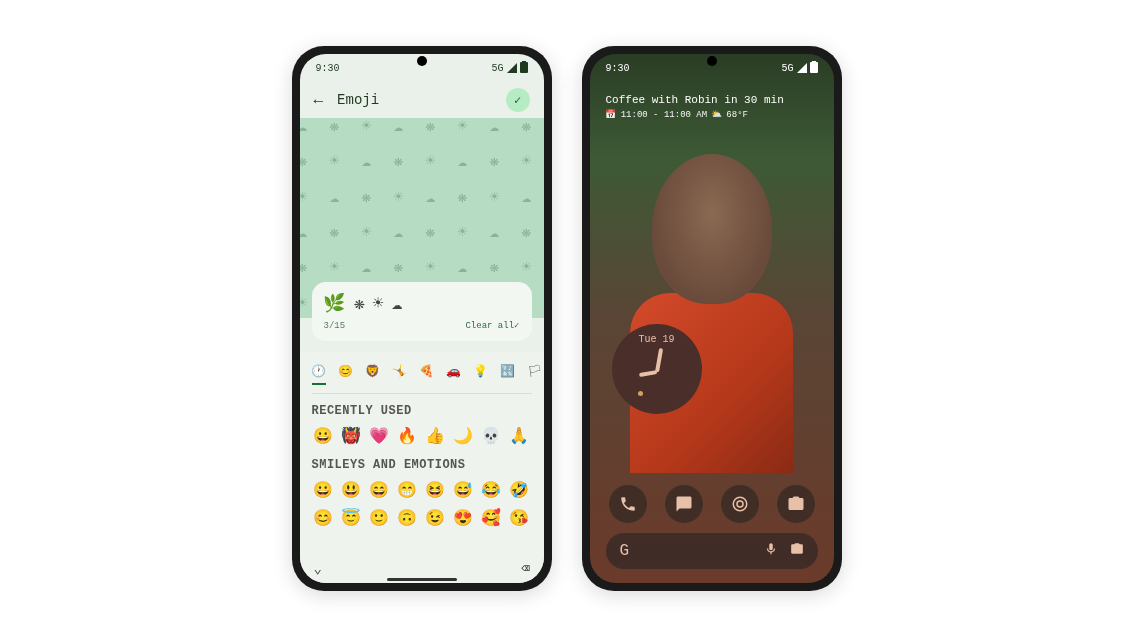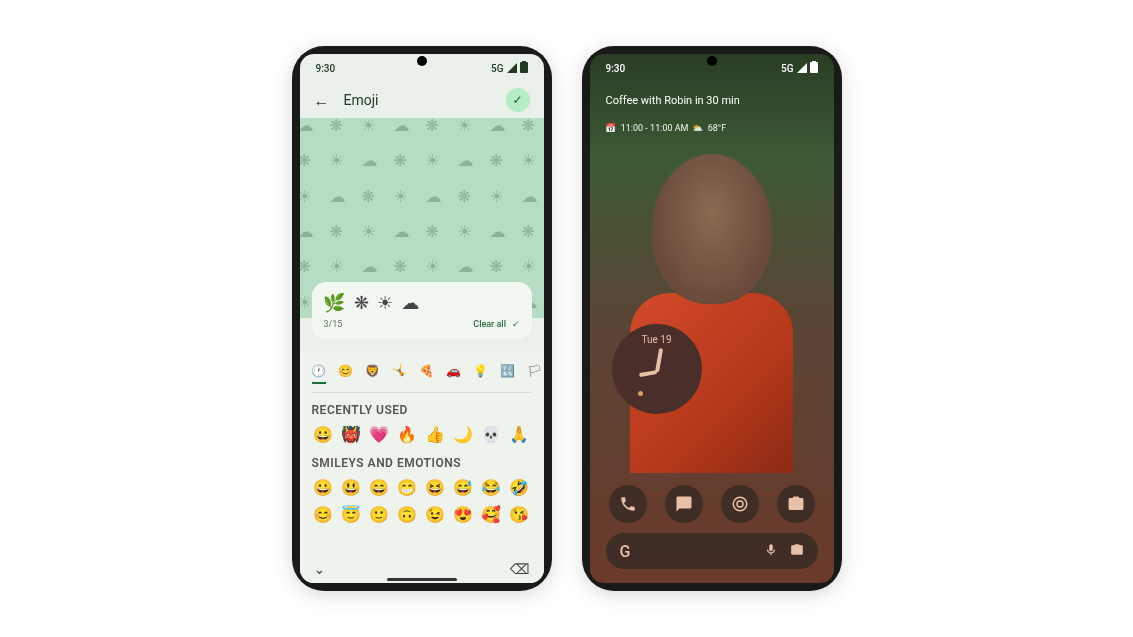--- a/index.html
+++ b/index.html
@@ -18,23 +18,24 @@
   height: 545px;
   background: #1a1a1a;
   border-radius: 32px;
   padding: 8px;
   position: relative;
   box-shadow: 0 4px 20px rgba(0,0,0,0.15);
 }
 .screen {
   width: 100%;
   height: 100%;
-  border-radius: 14px;
+  border-radius: 26px;
   overflow: hidden;
   position: relative;
+  font-family: Liberation Mono, monospace;
 }
 .notch {
   position: absolute;
   top: 10px;
   left: 50%;
   transform: translateX(-50%);
   width: 10px;
   height: 10px;
   background: #000;
   border-radius: 50%;
@@ -117,21 +118,21 @@
   z-index: 10;
 }
 .selected-row { display: flex; gap: 8px; font-size: 18px; margin-bottom: 6px; color: #444; }
 .selection-footer {
   display: flex;
   align-items: center;
   justify-content: space-between;
   font-size: 9px;
   color: #5a7a5a;
 }
-.clear-all { color: #2a6e3f; font-weight: 500; cursor: pointer; display: flex; align-items: center; gap: 6px; }
+.clear-all { color: #2a6e3f; font-weight: 500; cursor: pointer; display: flex; align-items: center; }
 .picker-panel {
   position: absolute;
   top: 298px;
   left: 0;
   right: 0;
   bottom: 0;
   background: #eff3ee;
   padding: 8px 12px;
 }
 .category-tabs {
@@ -186,21 +187,21 @@
 .phone2 .screen {
   background: linear-gradient(180deg, #2a3d25 0%, #3d5a35 20%, #5a4535 50%, #6b3a2a 100%);
 }
 .phone2 .status-bar { color: #fff; }
 .glance-info {
   position: absolute;
   top: 40px;
   left: 16px;
   color: #fff;
 }
-.glance-title { font-size: 11px; font-weight: 400; margin-bottom: 16px; }
+.glance-title { font-size: 11px; font-weight: 400; margin-bottom: 3px; }
 .glance-details { font-size: 9px; display: flex; align-items: center; gap: 4px; opacity: 0.95; }
 .wallpaper-person {
   position: absolute;
   top: 70px;
   left: 20px;
   right: 20px;
   bottom: 110px;
 }
 .person-head {
   position: absolute;

